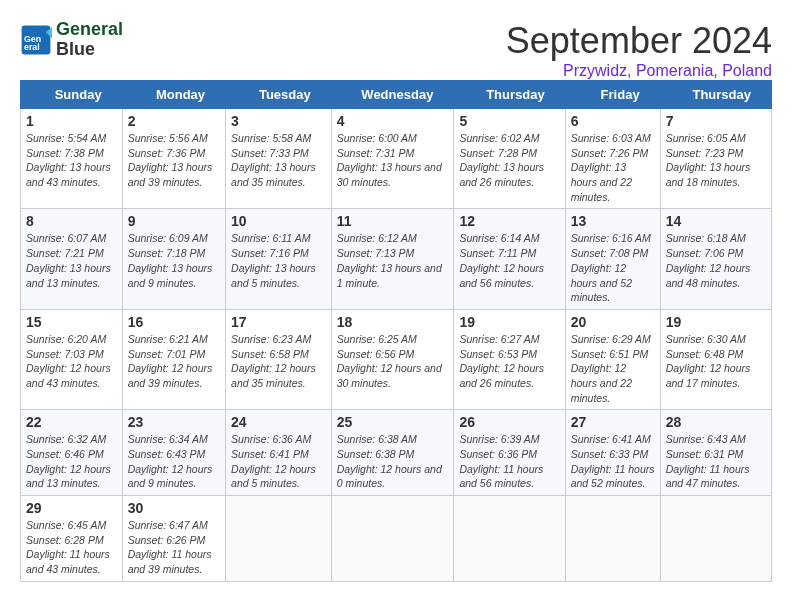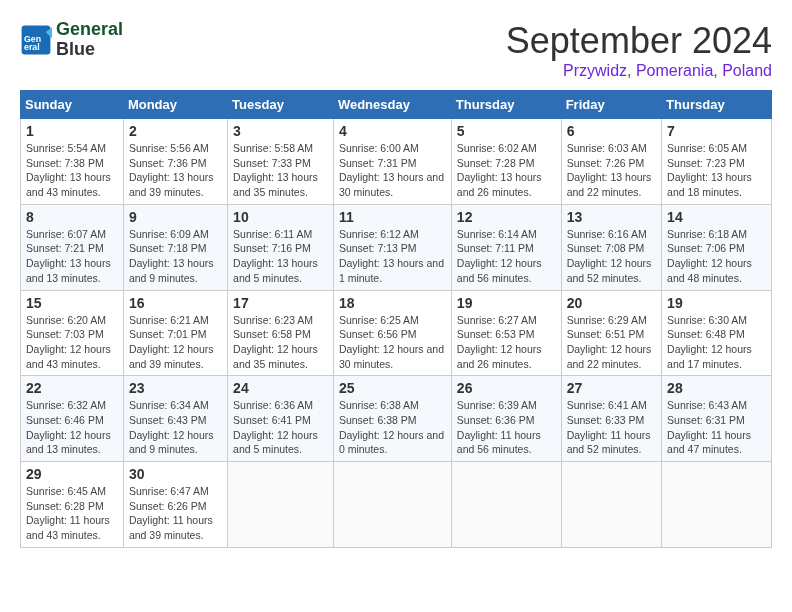--- a/index.html
+++ b/index.html
@@ -7,21 +7,20 @@
       font-family: Arial, sans-serif;
       background: #fff;
       width: 792px;
       min-height: 612px;
       padding: 20px;
     }
     .header {
       display: flex;
       justify-content: space-between;
       align-items: flex-start;
-      margin-bottom: 10px;
     }
     .logo {
       display: flex;
       align-items: center;
       gap: 4px;
     }
     .logo-text {
       font-size: 18px;
       font-weight: bold;
       color: #333;
@@ -47,22 +46,22 @@
       color: #6d28d9;
     }
     table {
       width: 100%;
       border-collapse: collapse;
       font-size: 11px;
     }
     thead tr th {
       background-color: #2d6eb4;
       color: #fff;
-      padding: 6px 4px;
-      text-align: left;
+      padding: 6px 20px;
+      text-align: right;
       font-size: 13px;
       font-weight: bold;
       border: 1px solid #2d6eb4;
     }
     tbody tr td {
       border: 1px solid #ccc;
       vertical-align: top;
       padding: 4px 5px;
       height: 85px;
       background: #fff;
@@ -74,20 +73,21 @@
       font-size: 14px;
       font-weight: bold;
       color: #333;
       display: block;
       margin-bottom: 2px;
     }
     .cell-text {
       color: #444;
       font-size: 10.5px;
       line-height: 1.4;
+      font-style: italic;
     }
     td.empty {
       background: #f9f9f9;
     }
   </style>
 </head>
 <body>
 
 <div class="header">
   <div class="logo">

